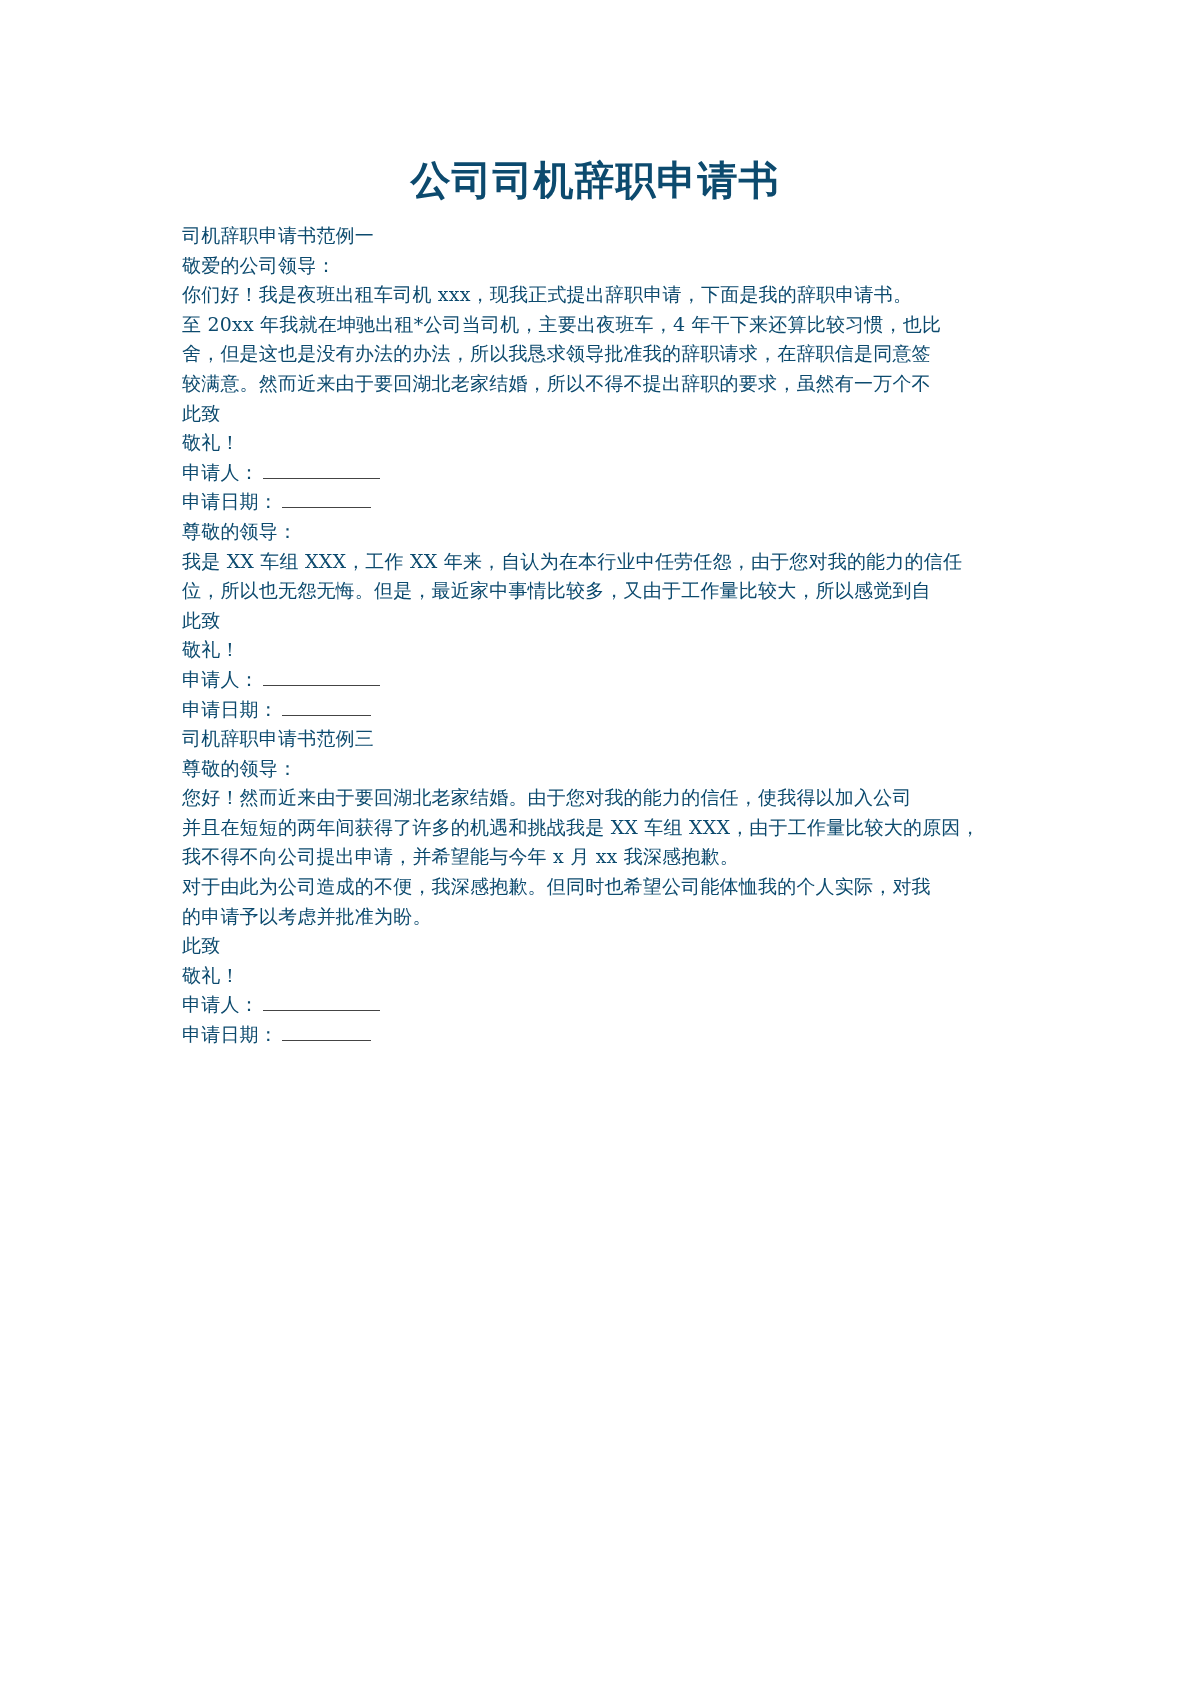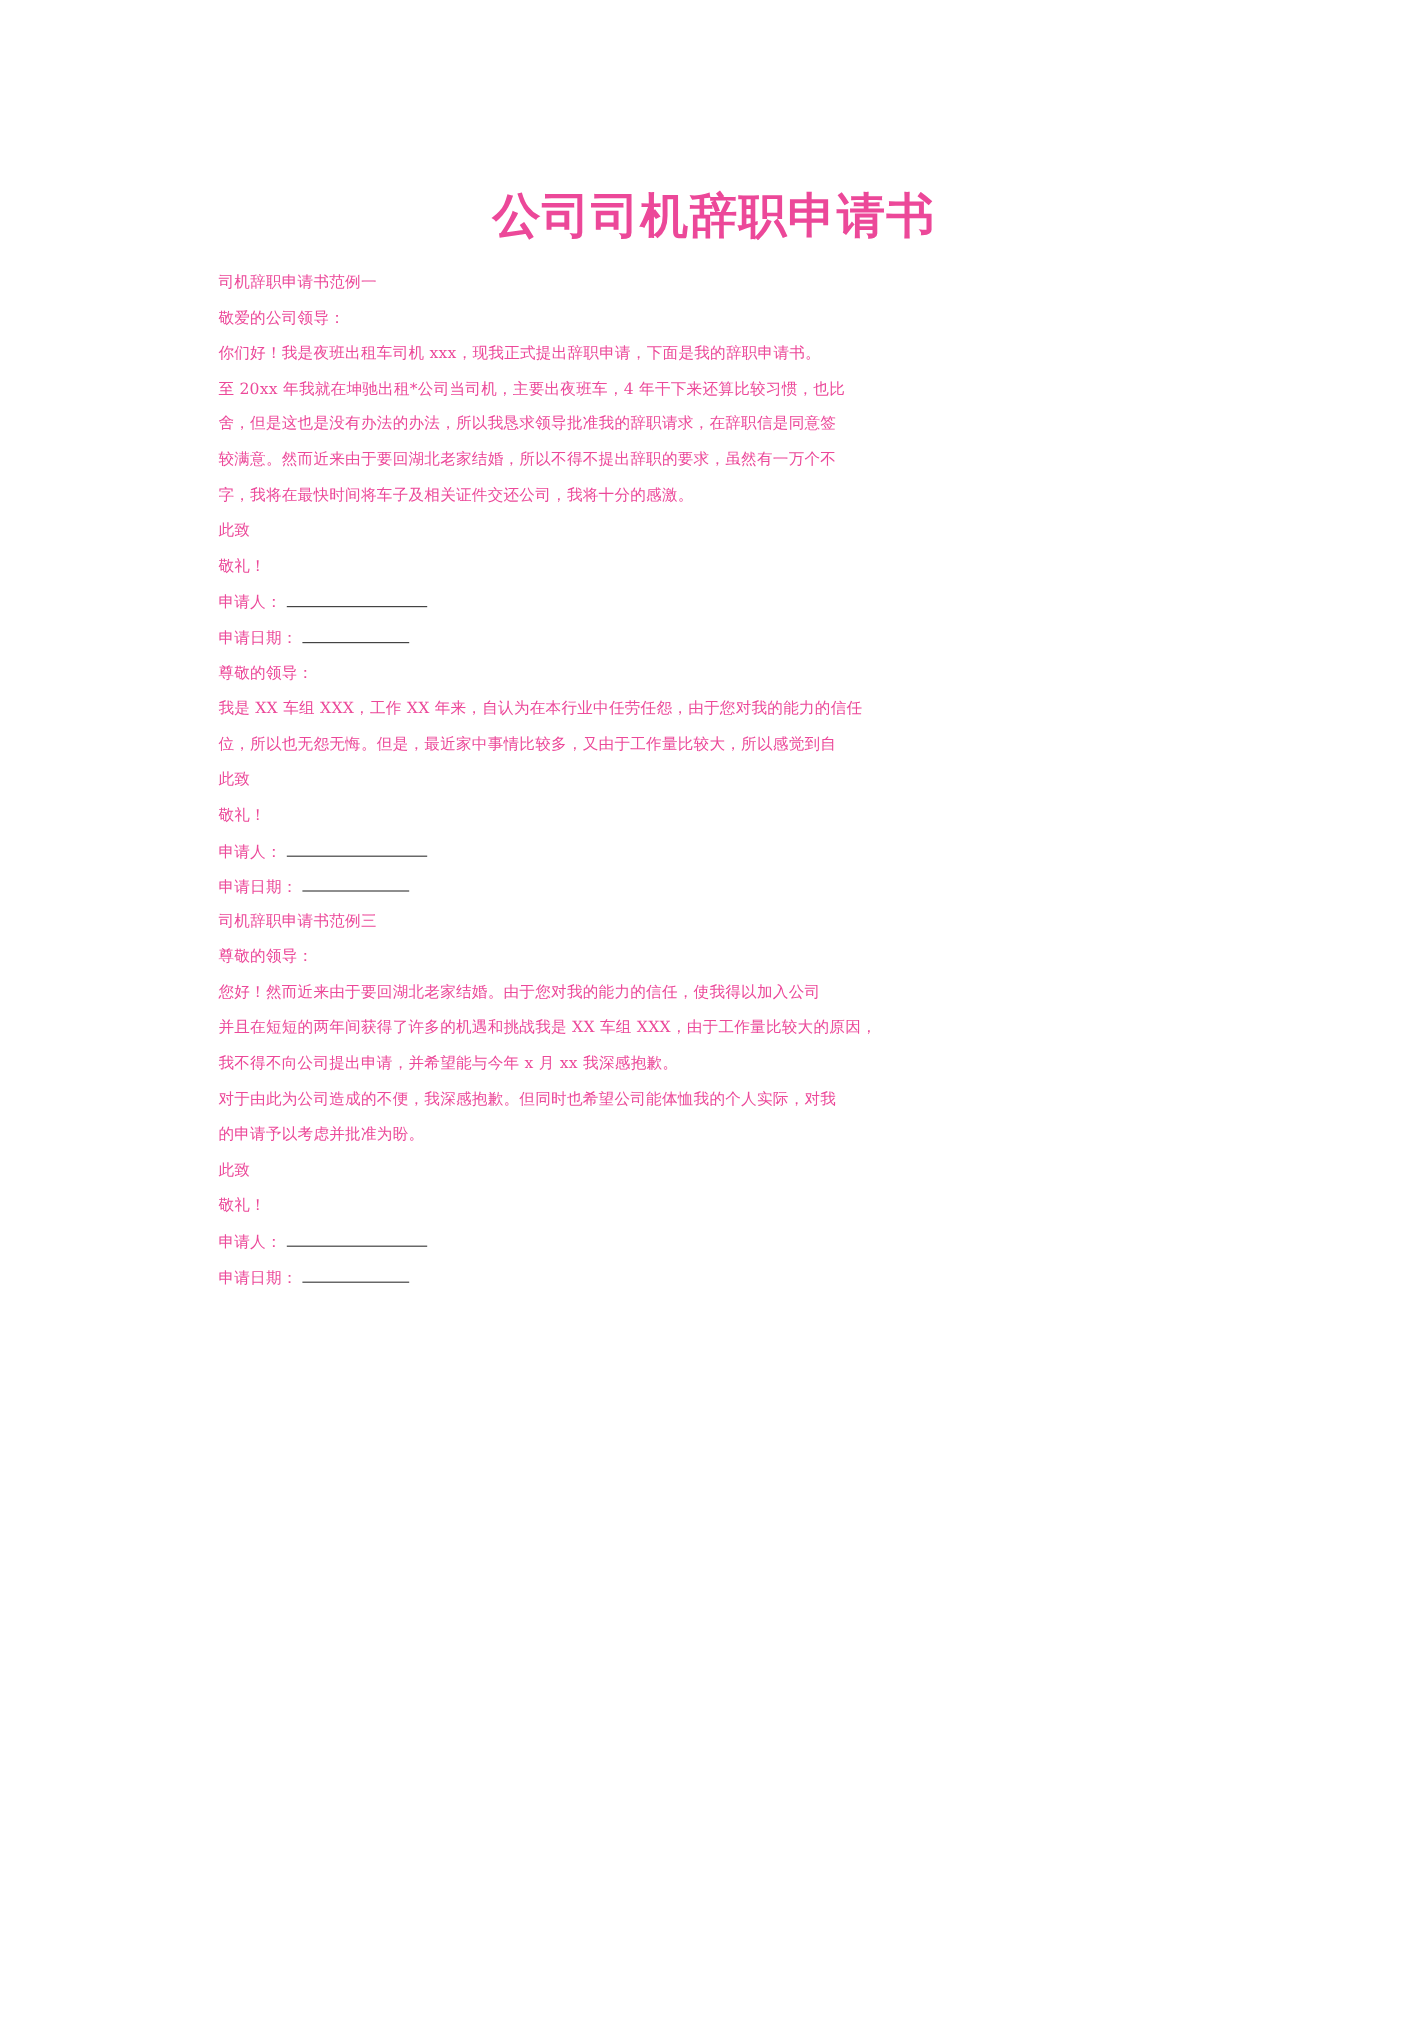--- a/index.html
+++ b/index.html
@@ -1,31 +1,31 @@
 <!DOCTYPE html>
 <html><head>
   <meta charset="utf-8">
   <style>
     html, body { margin: 0; padding: 0; background: #ffffff; }
     body { width: 1190px; height: 1683px; position: relative; overflow: hidden; }
     .page {
       position: absolute; left: 0; top: 0; width: 1190px; height: 1683px;
-      background: #ffffff; color: #ec4899;
+      background: #ffffff; color: #0c4a6e;
       font-family: "DejaVu Serif", "Liberation Serif", serif;
     }
     .title {
       position: absolute; top: 152px; left: 0; width: 1190px; text-align: center;
       font-size: 40px; font-weight: bold; line-height: 56px; letter-spacing: 1px;
       font-family: "DejaVu Sans", "Liberation Sans", sans-serif;
     }
     .body {
       position: absolute; left: 182px; top: 221px; width: 840px;
     }
     .line {
-      font-size: 13px; line-height: 29.6px; height: 29.6px; white-space: nowrap;
+      font-size: 19px; line-height: 29.6px; height: 29.6px; white-space: nowrap;
       letter-spacing: 0.2px;
     }
     .blank {
       display: inline-block; border-bottom: 1px solid #444; height: 18px;
       vertical-align: baseline; margin-left: 4px;
     }
     .blank.name { width: 117px; }
     .blank.date { width: 89px; }
   </style>
 </head>
@@ -36,21 +36,20 @@
 
   <div class="body">
 
     <div>
       <div class="line">司机辞职申请书范例一</div>
       <div class="line">敬爱的公司领导：</div>
       <div class="line">你们好！我是夜班出租车司机 xxx，现我正式提出辞职申请，下面是我的辞职申请书。</div>
       <div class="line">至 20xx 年我就在坤驰出租*公司当司机，主要出夜班车，4 年干下来还算比较习惯，也比</div>
       <div class="line">舍，但是这也是没有办法的办法，所以我恳求领导批准我的辞职请求，在辞职信是同意签</div>
       <div class="line">较满意。然而近来由于要回湖北老家结婚，所以不得不提出辞职的要求，虽然有一万个不</div>
-      <div class="line">字，我将在最快时间将车子及相关证件交还公司，我将十分的感激。</div>
       <div class="line">此致</div>
       <div class="line">敬礼！</div>
       <div class="line">
         <span>申请人：</span><span class="blank name"></span>
       </div>
       <div class="line">
         <span>申请日期：</span><span class="blank date"></span>
       </div>
     </div>
 

